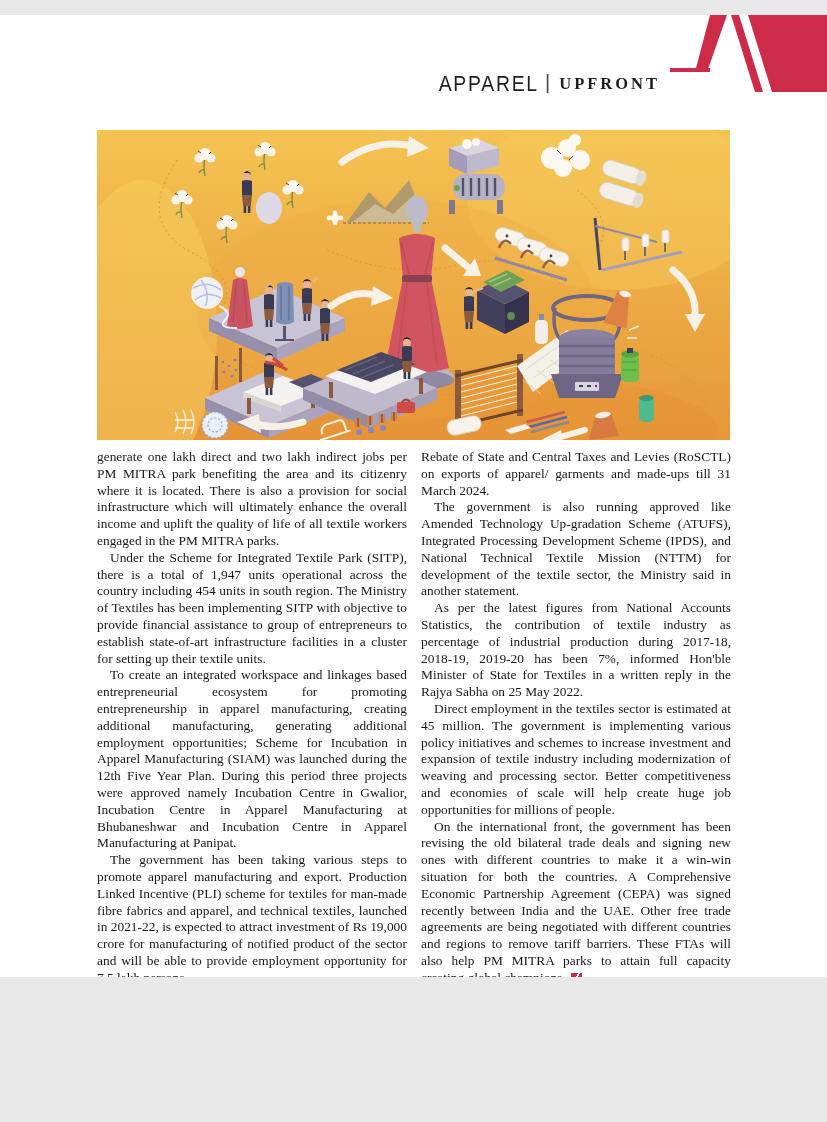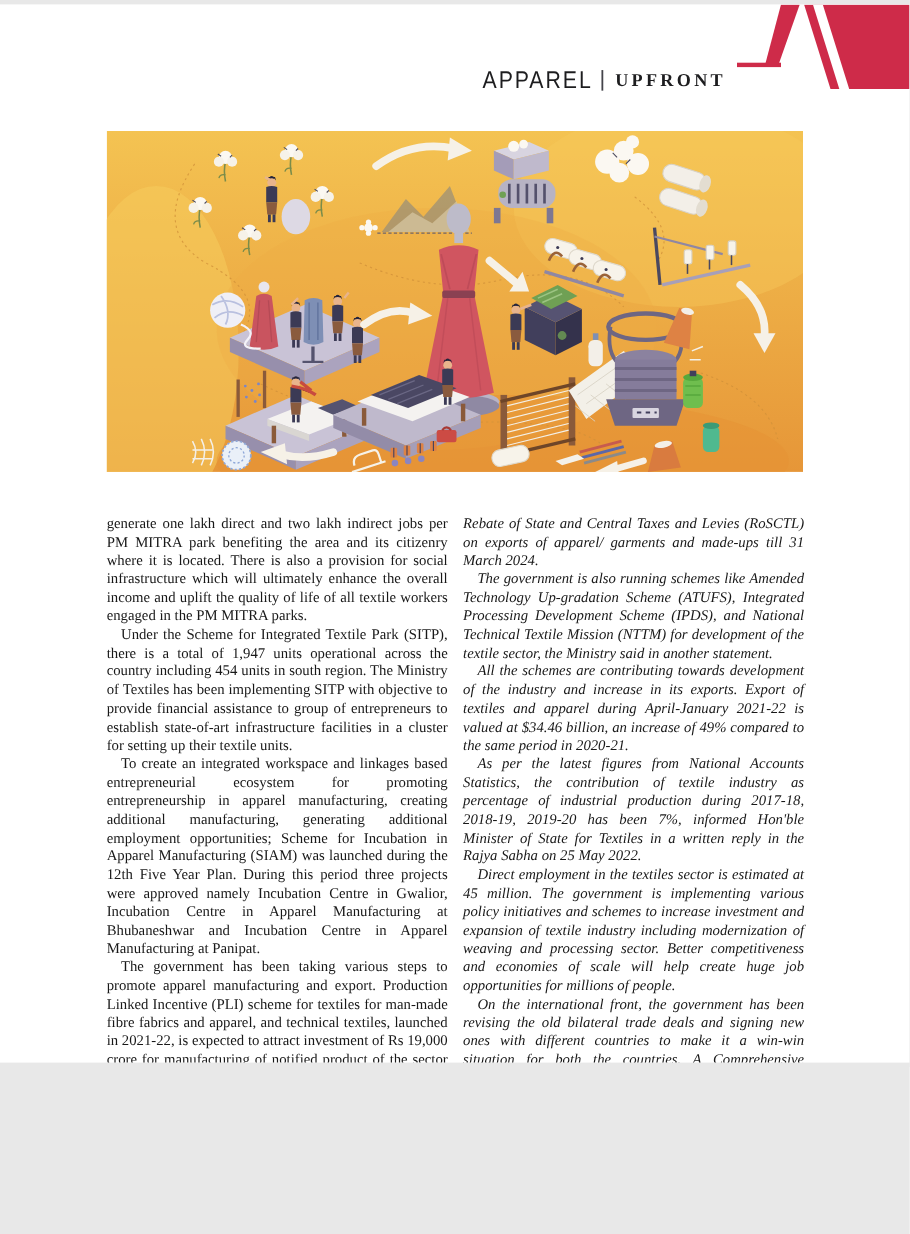--- a/index.html
+++ b/index.html
@@ -1,34 +1,34 @@
 <!DOCTYPE html>
 <html><head>
 <meta charset="utf-8">
 <style>
   html,body{margin:0;padding:0;background:#e8e8e8;}
-  .page{position:relative;width:827px;height:962px;background:#ffffff;margin:4px auto;overflow:hidden;
+  .page{position:relative;width:827px;height:962px;background:#ffffff;margin:15px auto;overflow:hidden;
         font-family:"Liberation Serif",serif;}
   
   .masthead{position:absolute;top:56px;right:167px;white-space:nowrap;color:#1d1d1f;}
   .masthead .primary{font-family:"Liberation Sans",sans-serif;font-weight:300;font-size:22px;
         letter-spacing:2px;display:inline-block;transform:scaleX(.88);transform-origin:right;}
   .masthead .bar{font-family:"Liberation Sans",sans-serif;font-weight:300;font-size:20px;color:#44444a;
         margin:0 9px 0 6px;vertical-align:2px;}
   .masthead .secondary{font-family:"Liberation Serif",serif;font-weight:700;font-size:16.5px;
         letter-spacing:3px;vertical-align:2px;}
   .logo{position:absolute;top:0;right:0;width:170px;height:100px;}
   
   .illustration{position:absolute;left:97px;top:115px;width:633px;height:310px;margin:0;}
   .illustration svg{display:block;width:100%;height:100%;}
   
-  .col{position:absolute;top:464px;width:310px;font-size:13.4px;line-height:16.8px;
+  .col{position:absolute;top:434px;width:310px;font-size:13.4px;line-height:16.8px;
        text-align:justify;color:#181818;}
   .col-1{left:97px;}
-  .col-2{left:421px;font-style:italic;}
+  .col-2{left:421px;}
   .col p{margin:0;}
   .col p.indent{text-indent:13px;}
   .endmark{display:inline-block;width:11px;height:10px;margin-left:5px;vertical-align:-1px;
        background:#CE2B49;
        background-image:linear-gradient(115deg,transparent 44%,#ffffff 44%,#ffffff 58%,transparent 58%);}
   
   .pagefooter{position:absolute;top:1127px;right:94px;font-family:Liberation Mono, monospace;
        font-size:10.5px;color:#9b9b9b;letter-spacing:.4px;white-space:nowrap;}
   .pagefooter .b{font-weight:700;color:#8f8f90;}
   .pagefooter .sep{margin:0 4px;color:#9b9b9b;}
@@ -409,22 +409,21 @@
 
   <main>
     <div class="col col-1">
         <p>generate one lakh direct and two lakh indirect jobs per PM MITRA park benefiting the area and its citizenry where it is located. There is also a provision for social infrastructure which will ultimately enhance the overall income and uplift the quality of life of all textile workers engaged in the PM MITRA parks.</p>
         <p class="indent">Under the Scheme for Integrated Textile Park (SITP), there is a total of 1,947 units operational across the country including 454 units in south region. The Ministry of Textiles has been implementing SITP with objective to provide financial assistance to group of entrepreneurs to establish state-of-art infrastructure facilities in a cluster for setting up their textile units.</p>
         <p class="indent">To create an integrated workspace and linkages based entrepreneurial ecosystem for promoting entrepreneurship in apparel manufacturing, creating additional manufacturing, generating additional employment opportunities; Scheme for Incubation in Apparel Manufacturing (SIAM) was launched during the 12th Five Year Plan. During this period three projects were approved namely Incubation Centre in Gwalior, Incubation Centre in Apparel Manufacturing at Bhubaneshwar and Incubation Centre in Apparel Manufacturing at Panipat.</p>
         <p class="indent">The government has been taking various steps to promote apparel manufacturing and export. Production Linked Incentive (PLI) scheme for textiles for man-made fibre fabrics and apparel, and technical textiles, launched in 2021-22, is expected to attract investment of Rs 19,000 crore for manufacturing of notified product of the sector and will be able to provide employment opportunity for 7.5 lakh persons.</p>
       </div>
     <div class="col col-2">
         <p>Rebate of State and Central Taxes and Levies (RoSCTL) on exports of apparel/ garments and made-ups till 31 March 2024.</p>
-        <p class="indent">The government is also running schemes like Amended Technology Up-gradation Scheme (ATUFS), Integrated Processing Development Scheme (IPDS), and National Technical Textile Mission (NTTM) for development of the textile sector, the Ministry said in another statement.</p>
-        <p class="indent">All the schemes are contributing towards development of the industry and increase in its exports. Export of textiles and apparel during April-January 2021-22 is valued at $34.46 billion, an increase of 49% compared to the same period in 2020-21.</p>
+        <p class="indent">The government is also running approved like Amended Technology Up-gradation Scheme (ATUFS), Integrated Processing Development Scheme (IPDS), and National Technical Textile Mission (NTTM) for development of the textile sector, the Ministry said in another statement.</p>
         <p class="indent">As per the latest figures from National Accounts Statistics, the contribution of textile industry as percentage of industrial production during 2017-18, 2018-19, 2019-20 has been 7%, informed Hon'ble Minister of State for Textiles in a written reply in the Rajya Sabha on 25 May 2022.</p>
         <p class="indent">Direct employment in the textiles sector is estimated at 45 million. The government is implementing various policy initiatives and schemes to increase investment and expansion of textile industry including modernization of weaving and processing sector. Better competitiveness and economies of scale will help create huge job opportunities for millions of people.</p>
         <p class="indent">On the international front, the government has been revising the old bilateral trade deals and signing new ones with different countries to make it a win-win situation for both the countries. A Comprehensive Economic Partnership Agreement (CEPA) was signed recently between India and the UAE. Other free trade agreements are being negotiated with different countries and regions to remove tariff barriers. These FTAs will also help PM MITRA parks to attain full capacity creating global champions.<span class="endmark"></span></p>
       </div>
   </main>
 
   <footer class="pagefooter">
     <span class="b">APPAREL</span>
     <span>EXPORT PROMOTION COUNCIL MAGAZINE</span>
     <span class="sep">|</span>

